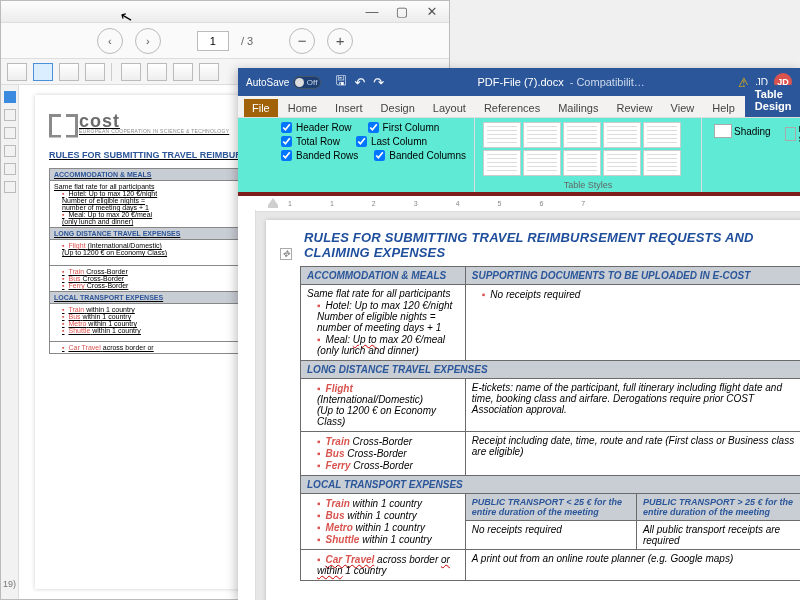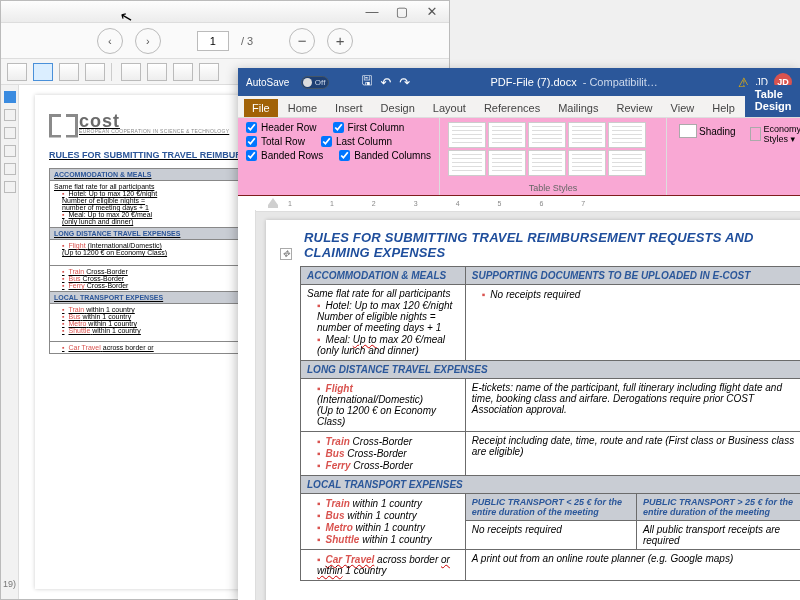--- a/index.html
+++ b/index.html
@@ -33,39 +33,39 @@
   .pdf-table { width:100%; border-collapse:collapse; font-size:7px; }
   .pdf-table td { border:1px solid #888; padding:2px 4px; vertical-align:top; }
   .pdf-table .section-head { background:#c9cdd4; font-weight:700; color:#2c5699; font-size:7px; }
   .pdf-table ul { list-style:none; padding-left:8px; }
   .pdf-table li::before { content:"▪"; color:#d9534f; margin-right:4px; }
   .orange { color:#d9534f; }
   .blue { color:#2c5699; font-weight:700; }
   
   
   .word-window { position:absolute; left:238px; top:68px; width:562px; height:532px; background:#fff; box-shadow: -2px 2px 10px rgba(0,0,0,0.25); display:flex; flex-direction:column; overflow:hidden;}
-  .word-titlebar { height:28px; background:#2b579a; color:#fff; display:flex; align-items:center; padding:0 8px; font-size:11px; gap:28px; }
+  .word-titlebar { height:28px; background:#2b579a; color:#fff; display:flex; align-items:center; padding:0 8px; font-size:11px; gap:10px; }
   .autosave { display:flex; align-items:center; gap:4px; font-size:10px;}
-  .toggle { width:28px; height:13px; border-radius:7px; background:#1e3f73; position:relative; border:1px solid #456; display:flex; align-items:center;margin-left:8px;}
+  .toggle { width:28px; height:13px; border-radius:7px; background:#1e3f73; position:relative; border:1px solid #456; display:flex; align-items:center;}
   .toggle::after { content:""; width:9px; height:9px; border-radius:50%; background:#ddd; margin-left:1px;}
   .toggle-label { font-size:8px; color:#cdd9ec; position:absolute; right:3px; top:1px;}
   .qat { display:flex; gap:8px; align-items:center; margin-left:4px;}
   .qat span { font-size:13px; }
   .word-title { flex:1; text-align:center; display:flex; justify-content:center; gap:6px; align-items:center;}
   .word-user { display:flex; gap:6px; align-items:center;}
   .avatar { width:18px; height:18px; border-radius:50%; background:#d9534f; color:#fff; font-size:9px; font-weight:600; display:flex; align-items:center; justify-content:center;}
   .warn { color:#f0b400; font-size:13px;}
   
   .word-tabs { height:22px; background:#f3f2f1; display:flex; align-items:flex-end; padding:0 6px; gap:2px; font-size:11px; border-bottom:1px solid #ddd;}
   .word-tabs .tab { padding:3px 8px; color:#444; }
   .word-tabs .tab.file { background:#a16207; color:#fff; }
   .word-tabs .tab.active { color:#2b579a; border-bottom:2px solid #2b579a; font-weight:600;}
   .word-tabs .tab.context { margin-left:auto; background:#2b579a; color:#fff; padding:3px 10px;}
   
-  .ribbon { height:78px; background:#f9a8d4; display:flex; border-bottom:1px solid #7f1d1d; font-size:10px;}
+  .ribbon { height:78px; background:#5eead4; display:flex; border-bottom:4px solid #7f1d1d; font-size:10px;padding-left:35px;}
   .rgroup { border-right:1px solid #ddd; padding:4px 8px 2px; display:flex; flex-direction:column; }
   .rgroup-label { text-align:center; font-size:9px; color:#666; margin-top:auto; padding-top:3px;}
   .checks { display:flex; flex-direction:column; gap:3px; }
   .ck-row { display:flex; gap:16px;}
   .ck { display:flex; align-items:center; gap:4px; white-space:nowrap;}
   .ck input { width:11px; height:11px;}
   .styles-gal { display:flex; gap:2px; flex-wrap:wrap; width:210px; align-content:flex-start;}
   .sty { width:38px; height:26px; border:1px solid #ccc; background:#fff; position:relative;}
   .sty::before { content:""; position:absolute; inset:3px; background: repeating-linear-gradient(#ddd 0 1px, transparent 1px 4px);}
   .shading-btn, .border-btn { display:flex; flex-direction:row; align-items:center; gap:2px; padding:2px 4px;}

